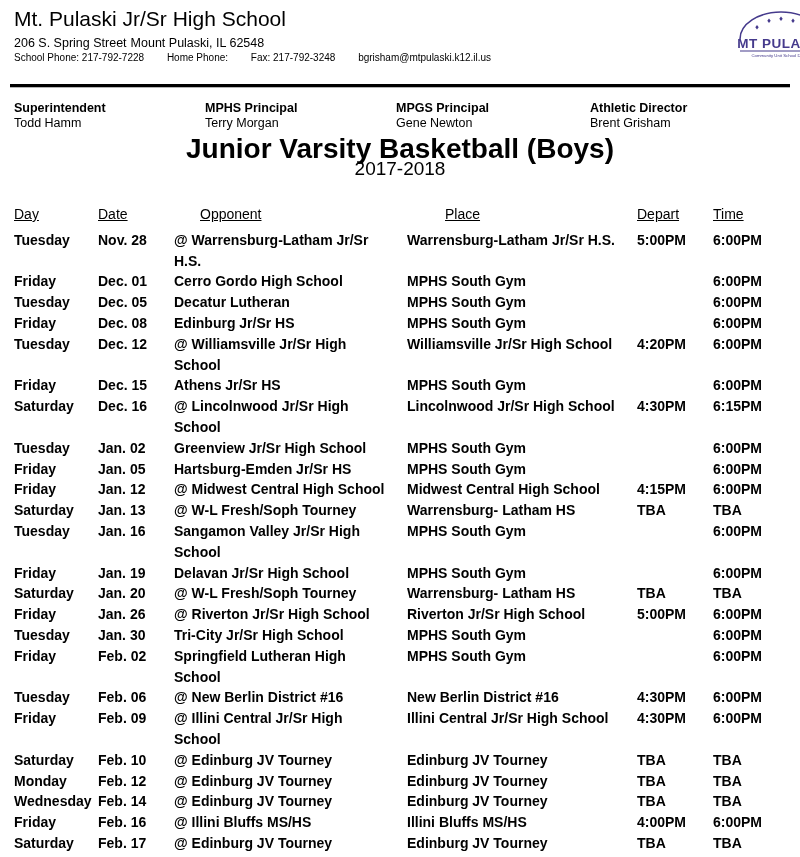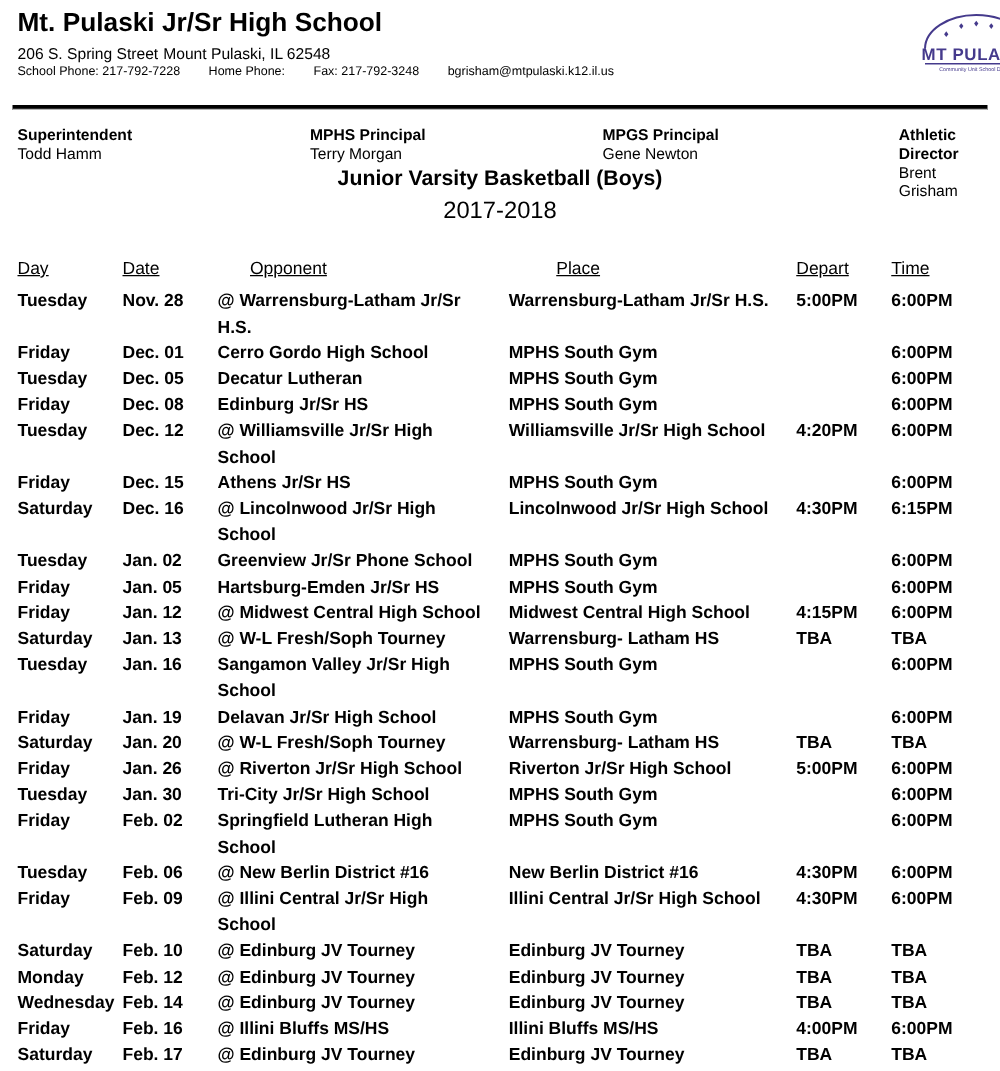--- a/index.html
+++ b/index.html
@@ -8,21 +8,21 @@
     width:800px; height:857px;
     background:#ffffff;
     color:#000;
     font-family:"Liberation Sans", sans-serif;
     overflow:hidden;
   }
 
   
   .school-name {
     position:absolute; left:14px; top:7px;
-    font-size:21px; font-weight:bold; letter-spacing:0;
+    font-size:21px; font-weight:normal; letter-spacing:0;
   }
   .address-line {
     position:absolute; left:14px; top:36px;
     font-size:12.5px;
   }
   .address-line .street { margin-right:4px; }
   .contact-line {
     position:absolute; left:14px; top:52px;
     font-size:10px;
   }
@@ -35,29 +35,29 @@
   .logo svg { display:block; }
 
   .rule {
     position:absolute; left:10px; top:84px; width:780px; height:3px;
     background:#000; border-bottom:1px solid #b5b5b5;
   }
 
   
   .staff {
     position:absolute; left:14px; top:101px; width:776px;
-    display:grid; grid-template-columns:191px 191px 194px 1fr;gap:43px;
+    display:grid; grid-template-columns:191px 191px 194px 1fr;
   }
   .staff .role-title { font-size:12.5px; font-weight:bold; line-height:15px; }
   .staff .role-name  { font-size:12.5px; line-height:15px; }
 
   
   .doc-title {
     position:absolute; left:0; top:133px; width:800px;
-    text-align:center; font-size:17px; font-weight:bold;
+    text-align:center; font-size:28px; font-weight:bold;
   }
   .doc-season {
     position:absolute; left:0; top:158px; width:800px;
     text-align:center; font-size:19px; font-weight:normal;
   }
 
   
   .sched {
     position:absolute; left:14px; top:204px; width:776px;
   }
@@ -204,21 +204,21 @@
     <div class="cell c-date">Dec. 16</div>
     <div class="cell c-opponent">@ Lincolnwood Jr/Sr High School</div>
     <div class="cell c-place">Lincolnwood Jr/Sr High School</div>
     <div class="cell c-depart">4:30PM</div>
     <div class="cell c-time">6:15PM</div>
   </div>
 
   <div class="trow">
     <div class="cell c-day">Tuesday</div>
     <div class="cell c-date">Jan. 02</div>
-    <div class="cell c-opponent">Greenview Jr/Sr Phone School</div>
+    <div class="cell c-opponent">Greenview Jr/Sr High School</div>
     <div class="cell c-place">MPHS South Gym</div>
     <div class="cell c-depart"></div>
     <div class="cell c-time">6:00PM</div>
   </div>
 
   <div class="trow">
     <div class="cell c-day">Friday</div>
     <div class="cell c-date">Jan. 05</div>
     <div class="cell c-opponent">Hartsburg-Emden Jr/Sr HS</div>
     <div class="cell c-place">MPHS South Gym</div>

